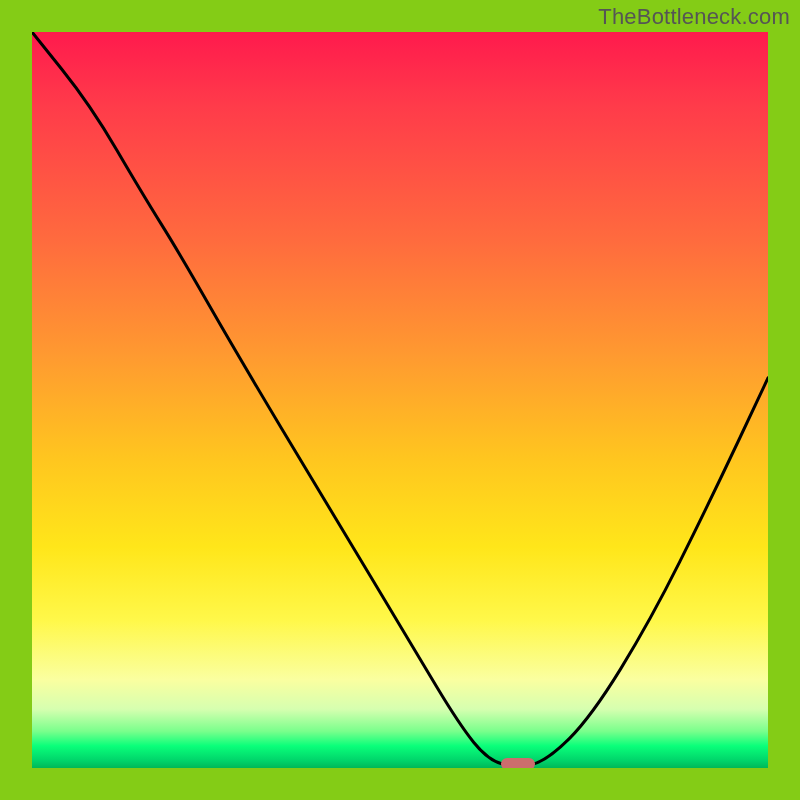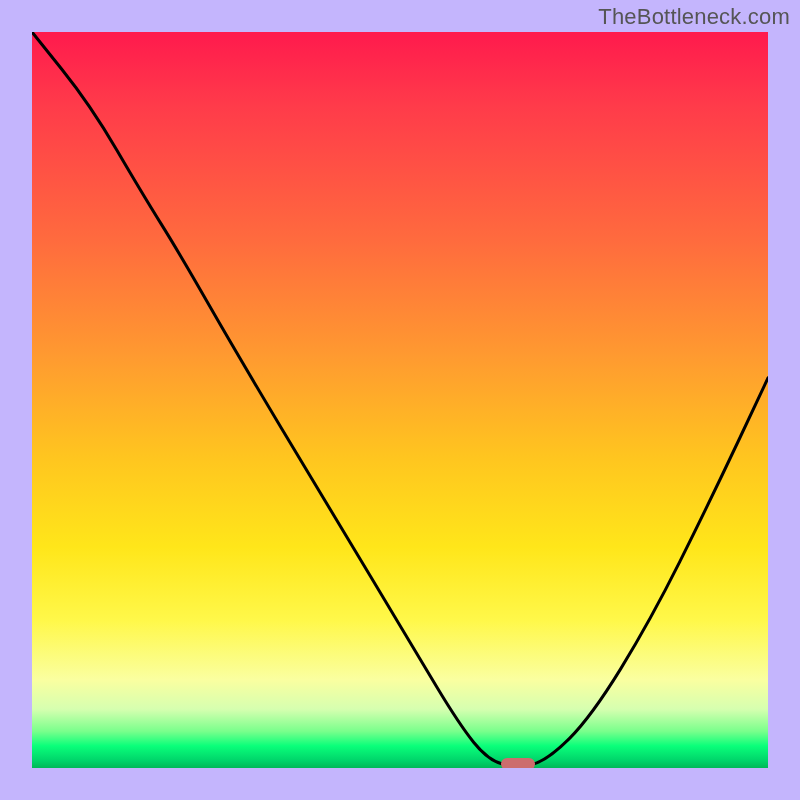--- a/index.html
+++ b/index.html
@@ -8,21 +8,21 @@
     width: 800px;
     height: 800px;
     background: #000;
     overflow: hidden;
     font-family: Arial, Helvetica, sans-serif;
   }
   .frame {
     position: relative;
     width: 800px;
     height: 800px;
-    background: #c4b5fd;
+    background: #84cc16;
   }
   .watermark {
     position: absolute;
     top: 4px;
     right: 10px;
     color: #555;
     font-size: 22px;
     font-weight: 500;
     letter-spacing: 0.2px;
     user-select: none;

